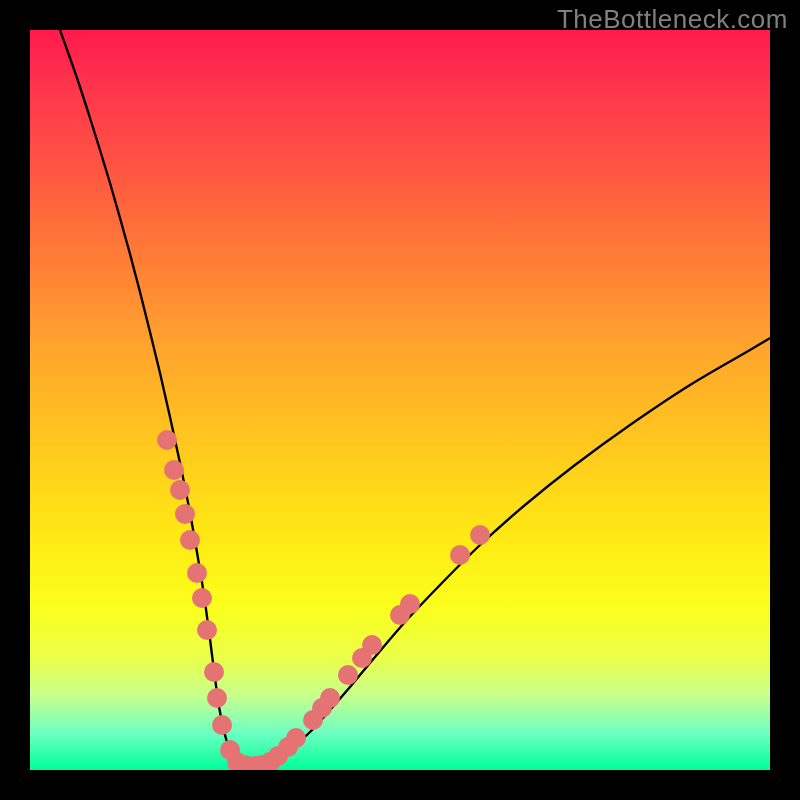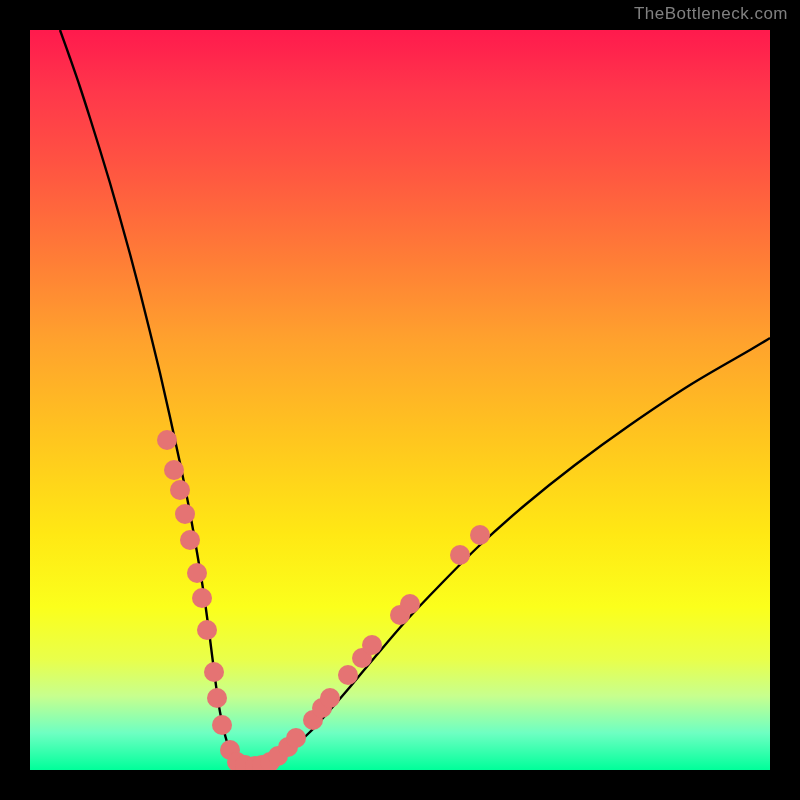--- a/index.html
+++ b/index.html
@@ -8,21 +8,21 @@
     width: 800px;
     height: 800px;
     background: #000000;
     overflow: hidden;
   }
   .watermark {
     position: absolute;
     top: 4px;
     right: 12px;
     font-family: Arial, Helvetica, sans-serif;
-    font-size: 17px;
+    font-size: 26px;
     font-weight: 500;
     color: #808080;
     letter-spacing: 0.5px;
   }
   .plot {
     position: absolute;
     left: 30px;
     top: 30px;
     width: 740px;
     height: 740px;

